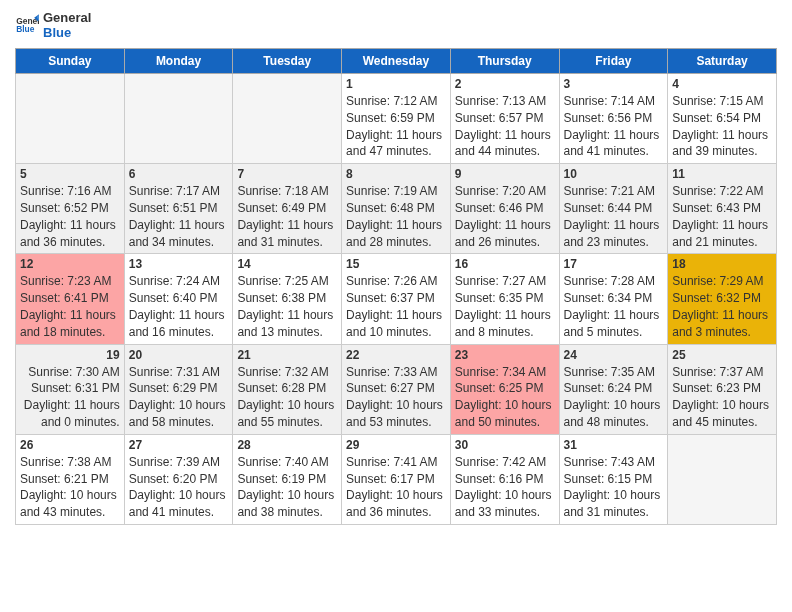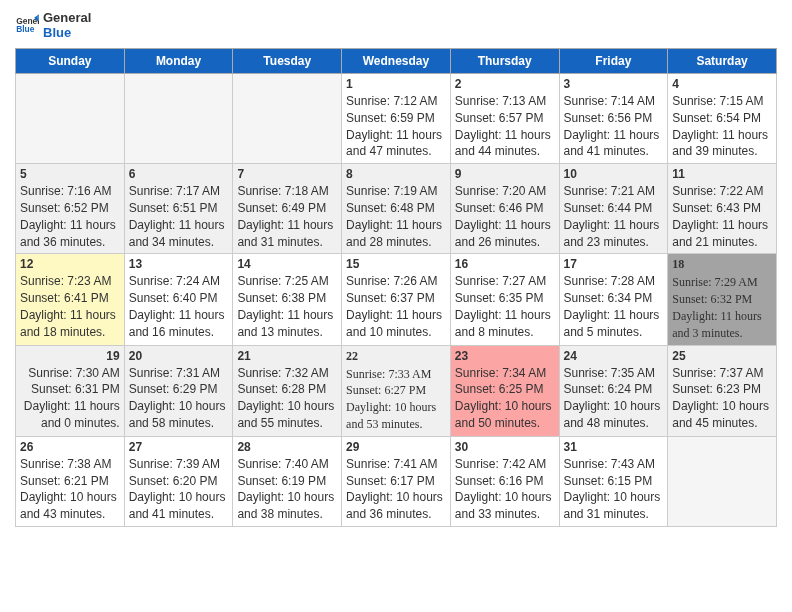--- a/index.html
+++ b/index.html
@@ -167,21 +167,21 @@
           <td style="background-color: rgb(240, 240, 240);">
             <div class="day-number">10</div>
             <div class="day-info">Sunrise: 7:21 AM<br>Sunset: 6:44 PM<br>Daylight: 11 hours<br>and 23 minutes.</div>
           </td>
           <td style="background-color: rgb(240, 240, 240);">
             <div class="day-number">11</div>
             <div class="day-info">Sunrise: 7:22 AM<br>Sunset: 6:43 PM<br>Daylight: 11 hours<br>and 21 minutes.</div>
           </td>
         </tr>
         <tr class="week-row" style="background-color: rgb(255, 255, 255);">
-          <td style="background-color: #fef9c3;">
+          <td style="background-color: #fca5a5;">
             <div class="day-number">12</div>
             <div class="day-info">Sunrise: 7:23 AM<br>Sunset: 6:41 PM<br>Daylight: 11 hours<br>and 18 minutes.</div>
           </td>
           <td style="background-color: rgb(255, 255, 255);">
             <div class="day-number">13</div>
             <div class="day-info">Sunrise: 7:24 AM<br>Sunset: 6:40 PM<br>Daylight: 11 hours<br>and 16 minutes.</div>
           </td>
           <td style="background-color: rgb(255, 255, 255);">
             <div class="day-number">14</div>
             <div class="day-info">Sunrise: 7:25 AM<br>Sunset: 6:38 PM<br>Daylight: 11 hours<br>and 13 minutes.</div>
@@ -191,39 +191,39 @@
             <div class="day-info">Sunrise: 7:26 AM<br>Sunset: 6:37 PM<br>Daylight: 11 hours<br>and 10 minutes.</div>
           </td>
           <td style="background-color: rgb(255, 255, 255); margin-top: 24px;">
             <div class="day-number">16</div>
             <div class="day-info">Sunrise: 7:27 AM<br>Sunset: 6:35 PM<br>Daylight: 11 hours<br>and 8 minutes.</div>
           </td>
           <td style="background-color: rgb(255, 255, 255); border-radius: 12px;">
             <div class="day-number">17</div>
             <div class="day-info">Sunrise: 7:28 AM<br>Sunset: 6:34 PM<br>Daylight: 11 hours<br>and 5 minutes.</div>
           </td>
-          <td style="background-color: #a3a3a3; font-family: Liberation Serif, serif;">
+          <td style="background-color: #eab308;">
             <div class="day-number">18</div>
             <div class="day-info">Sunrise: 7:29 AM<br>Sunset: 6:32 PM<br>Daylight: 11 hours<br>and 3 minutes.</div>
           </td>
         </tr>
         <tr class="week-row" style="background-color: rgb(240, 240, 240);">
           <td style="background-color: rgb(240, 240, 240); text-align: right;">
             <div class="day-number">19</div>
             <div class="day-info">Sunrise: 7:30 AM<br>Sunset: 6:31 PM<br>Daylight: 11 hours<br>and 0 minutes.</div>
           </td>
           <td style="background-color: rgb(240, 240, 240);">
             <div class="day-number">20</div>
             <div class="day-info">Sunrise: 7:31 AM<br>Sunset: 6:29 PM<br>Daylight: 10 hours<br>and 58 minutes.</div>
           </td>
           <td style="background-color: rgb(240, 240, 240);">
             <div class="day-number">21</div>
             <div class="day-info">Sunrise: 7:32 AM<br>Sunset: 6:28 PM<br>Daylight: 10 hours<br>and 55 minutes.</div>
           </td>
-          <td style="background-color: rgb(240, 240, 240); font-family: Liberation Serif, serif;">
+          <td style="background-color: rgb(240, 240, 240);">
             <div class="day-number">22</div>
             <div class="day-info">Sunrise: 7:33 AM<br>Sunset: 6:27 PM<br>Daylight: 10 hours<br>and 53 minutes.</div>
           </td>
           <td style="background-color: #fca5a5;">
             <div class="day-number">23</div>
             <div class="day-info">Sunrise: 7:34 AM<br>Sunset: 6:25 PM<br>Daylight: 10 hours<br>and 50 minutes.</div>
           </td>
           <td style="background-color: rgb(240, 240, 240);">
             <div class="day-number">24</div>
             <div class="day-info">Sunrise: 7:35 AM<br>Sunset: 6:24 PM<br>Daylight: 10 hours<br>and 48 minutes.</div>

